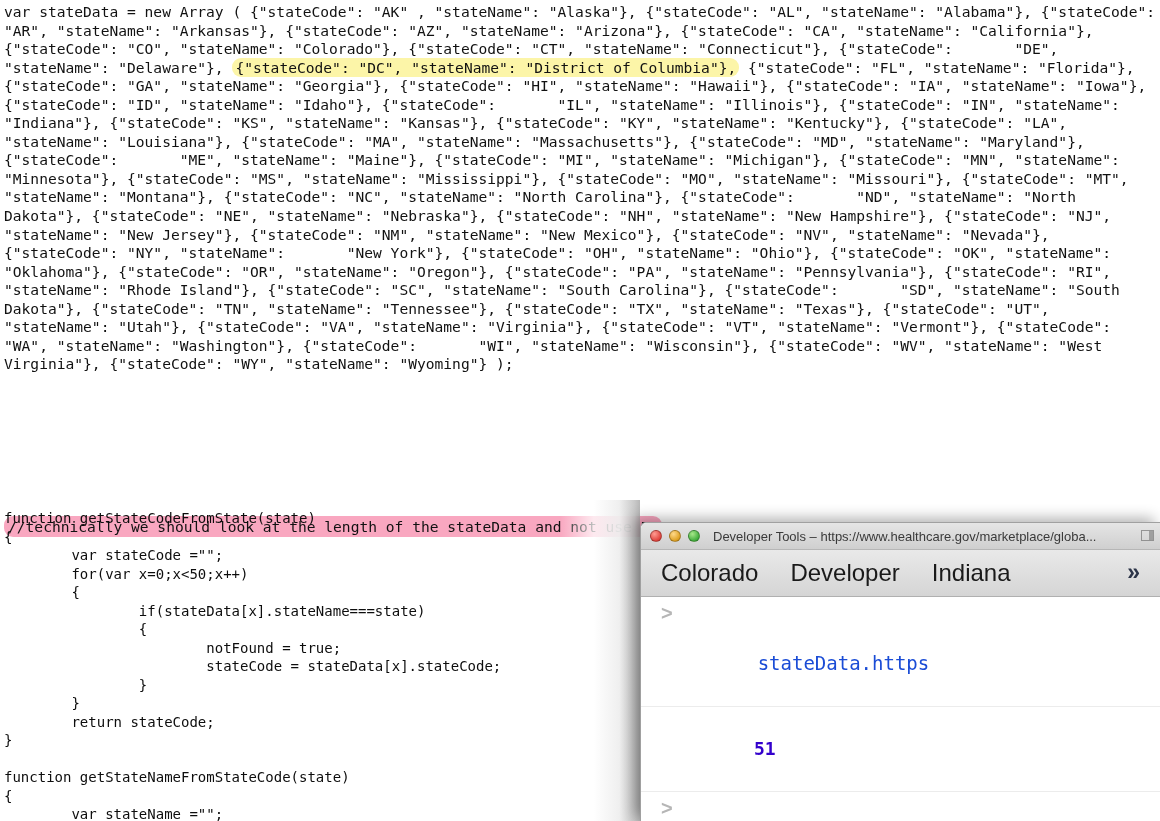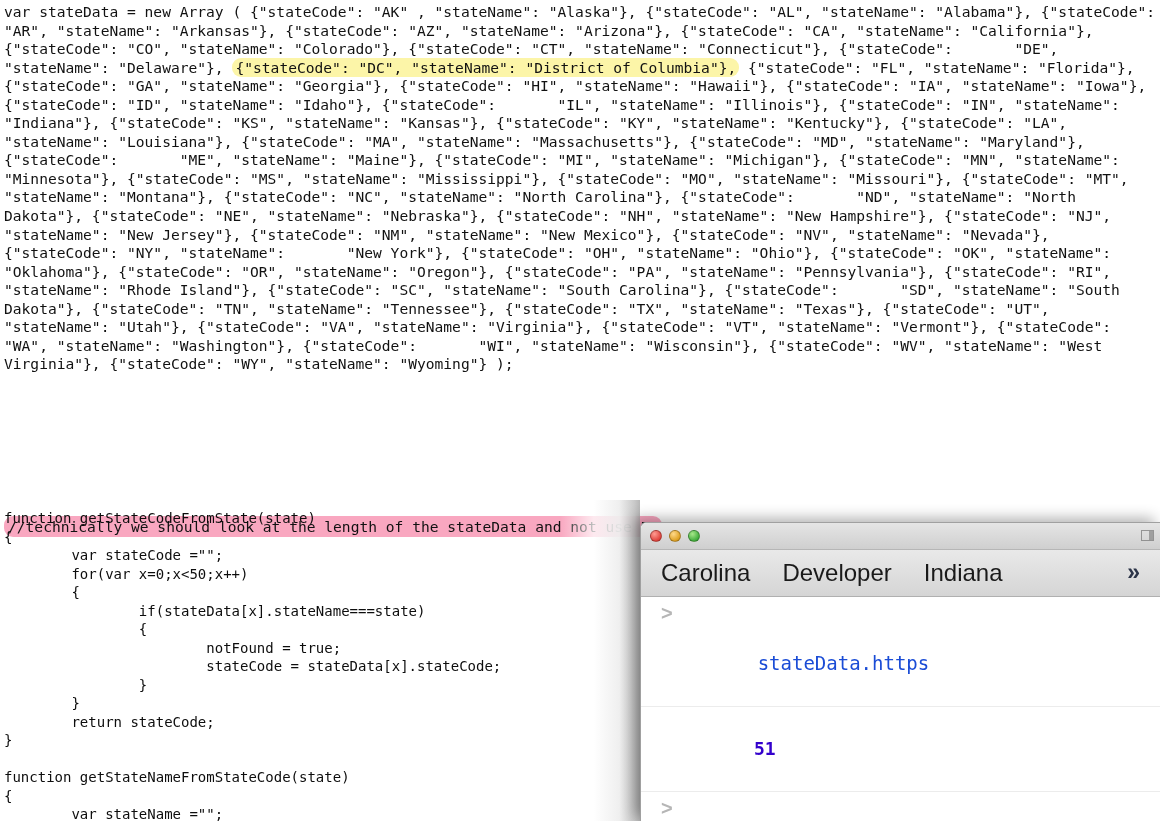--- a/index.html
+++ b/index.html
@@ -243,28 +243,29 @@
 </div>
 
 <div id="devtools-window">
 
   <div id="devtools-titlebar">
     <div class="traffic-lights">
       <span class="tl close"></span>
       <span class="tl min"></span>
       <span class="tl max"></span>
     </div>
+    <div id="devtools-title">Developer Tools – https://www.healthcare.gov/marketplace/globa...</div>
     <svg id="titlebar-right-icon" viewBox="0 0 13 11">
       <rect x="0.5" y="0.5" width="12" height="10" fill="none" stroke="#5a5a5a"></rect>
       <rect x="8" y="1" width="4" height="9" fill="#6f6f6f"></rect>
     </svg>
   </div>
 
   <div id="devtools-toolbar">
-    <div class="panel-tab">Carolina</div>
+    <div class="panel-tab">Colorado</div>
     <div class="panel-tab">Developer</div>
     <div class="panel-tab">Indiana</div>
     <div id="overflow-chevron">»</div>
   </div>
 
   <div id="console-area">
 
     <div class="console-row input">
       <span class="prompt-arrow">&gt;</span>
       <span>stateData.https</span>

